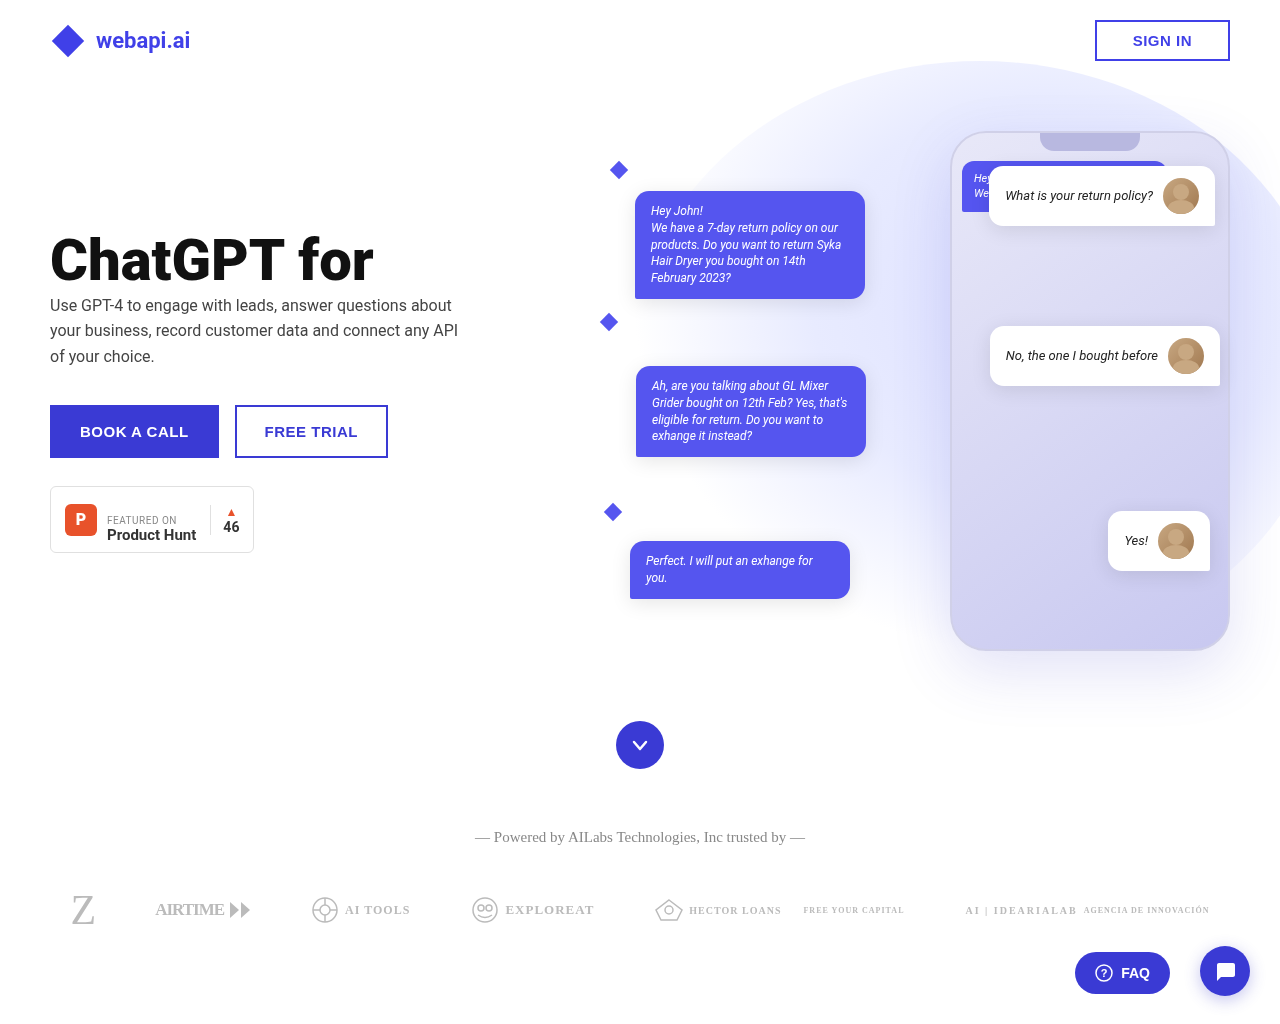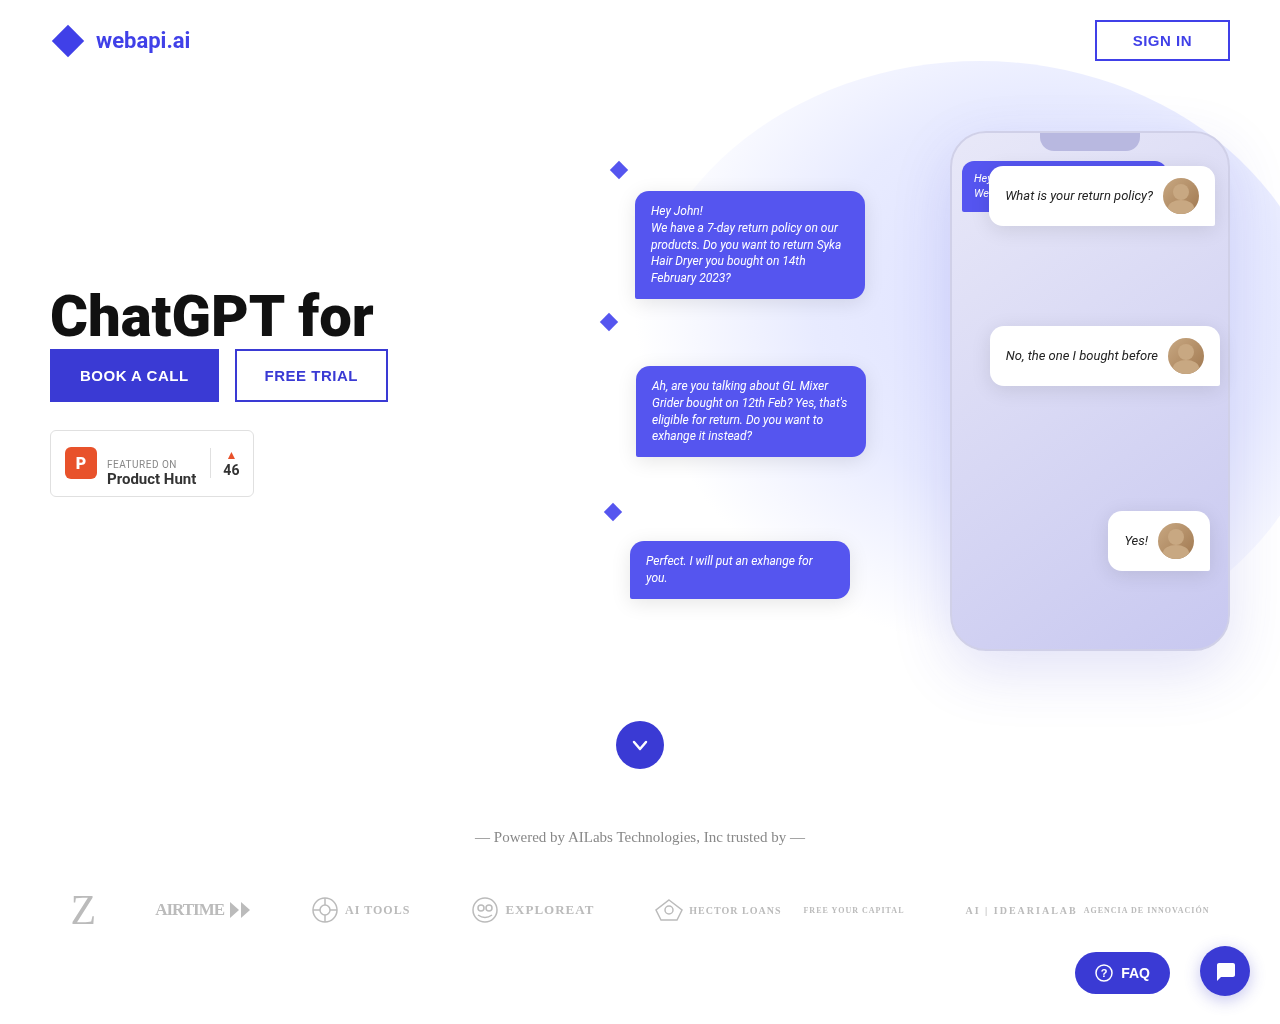--- a/index.html
+++ b/index.html
@@ -363,20 +363,21 @@
   <button class="sign-in-btn">SIGN IN</button>
 </nav>
 
 <section class="hero">
   <div class="hero-bg-blob"></div>
 
   <div class="hero-left">
     <h1 class="hero-title">
       <span>ChatGPT for</span><br>
     </h1>
+    <p class="hero-sub">Use GPT-4 to engage with leads, answer questions about your business, record customer data and connect any API of your choice.</p>
 
     <div class="hero-buttons">
       <button class="btn-book">BOOK A CALL</button>
       <button class="btn-trial">FREE TRIAL</button>
     </div>
 
     <div class="product-hunt-badge">
       <div class="ph-icon">P</div>
       <div class="ph-text">
         <span class="ph-featured">FEATURED ON</span>

